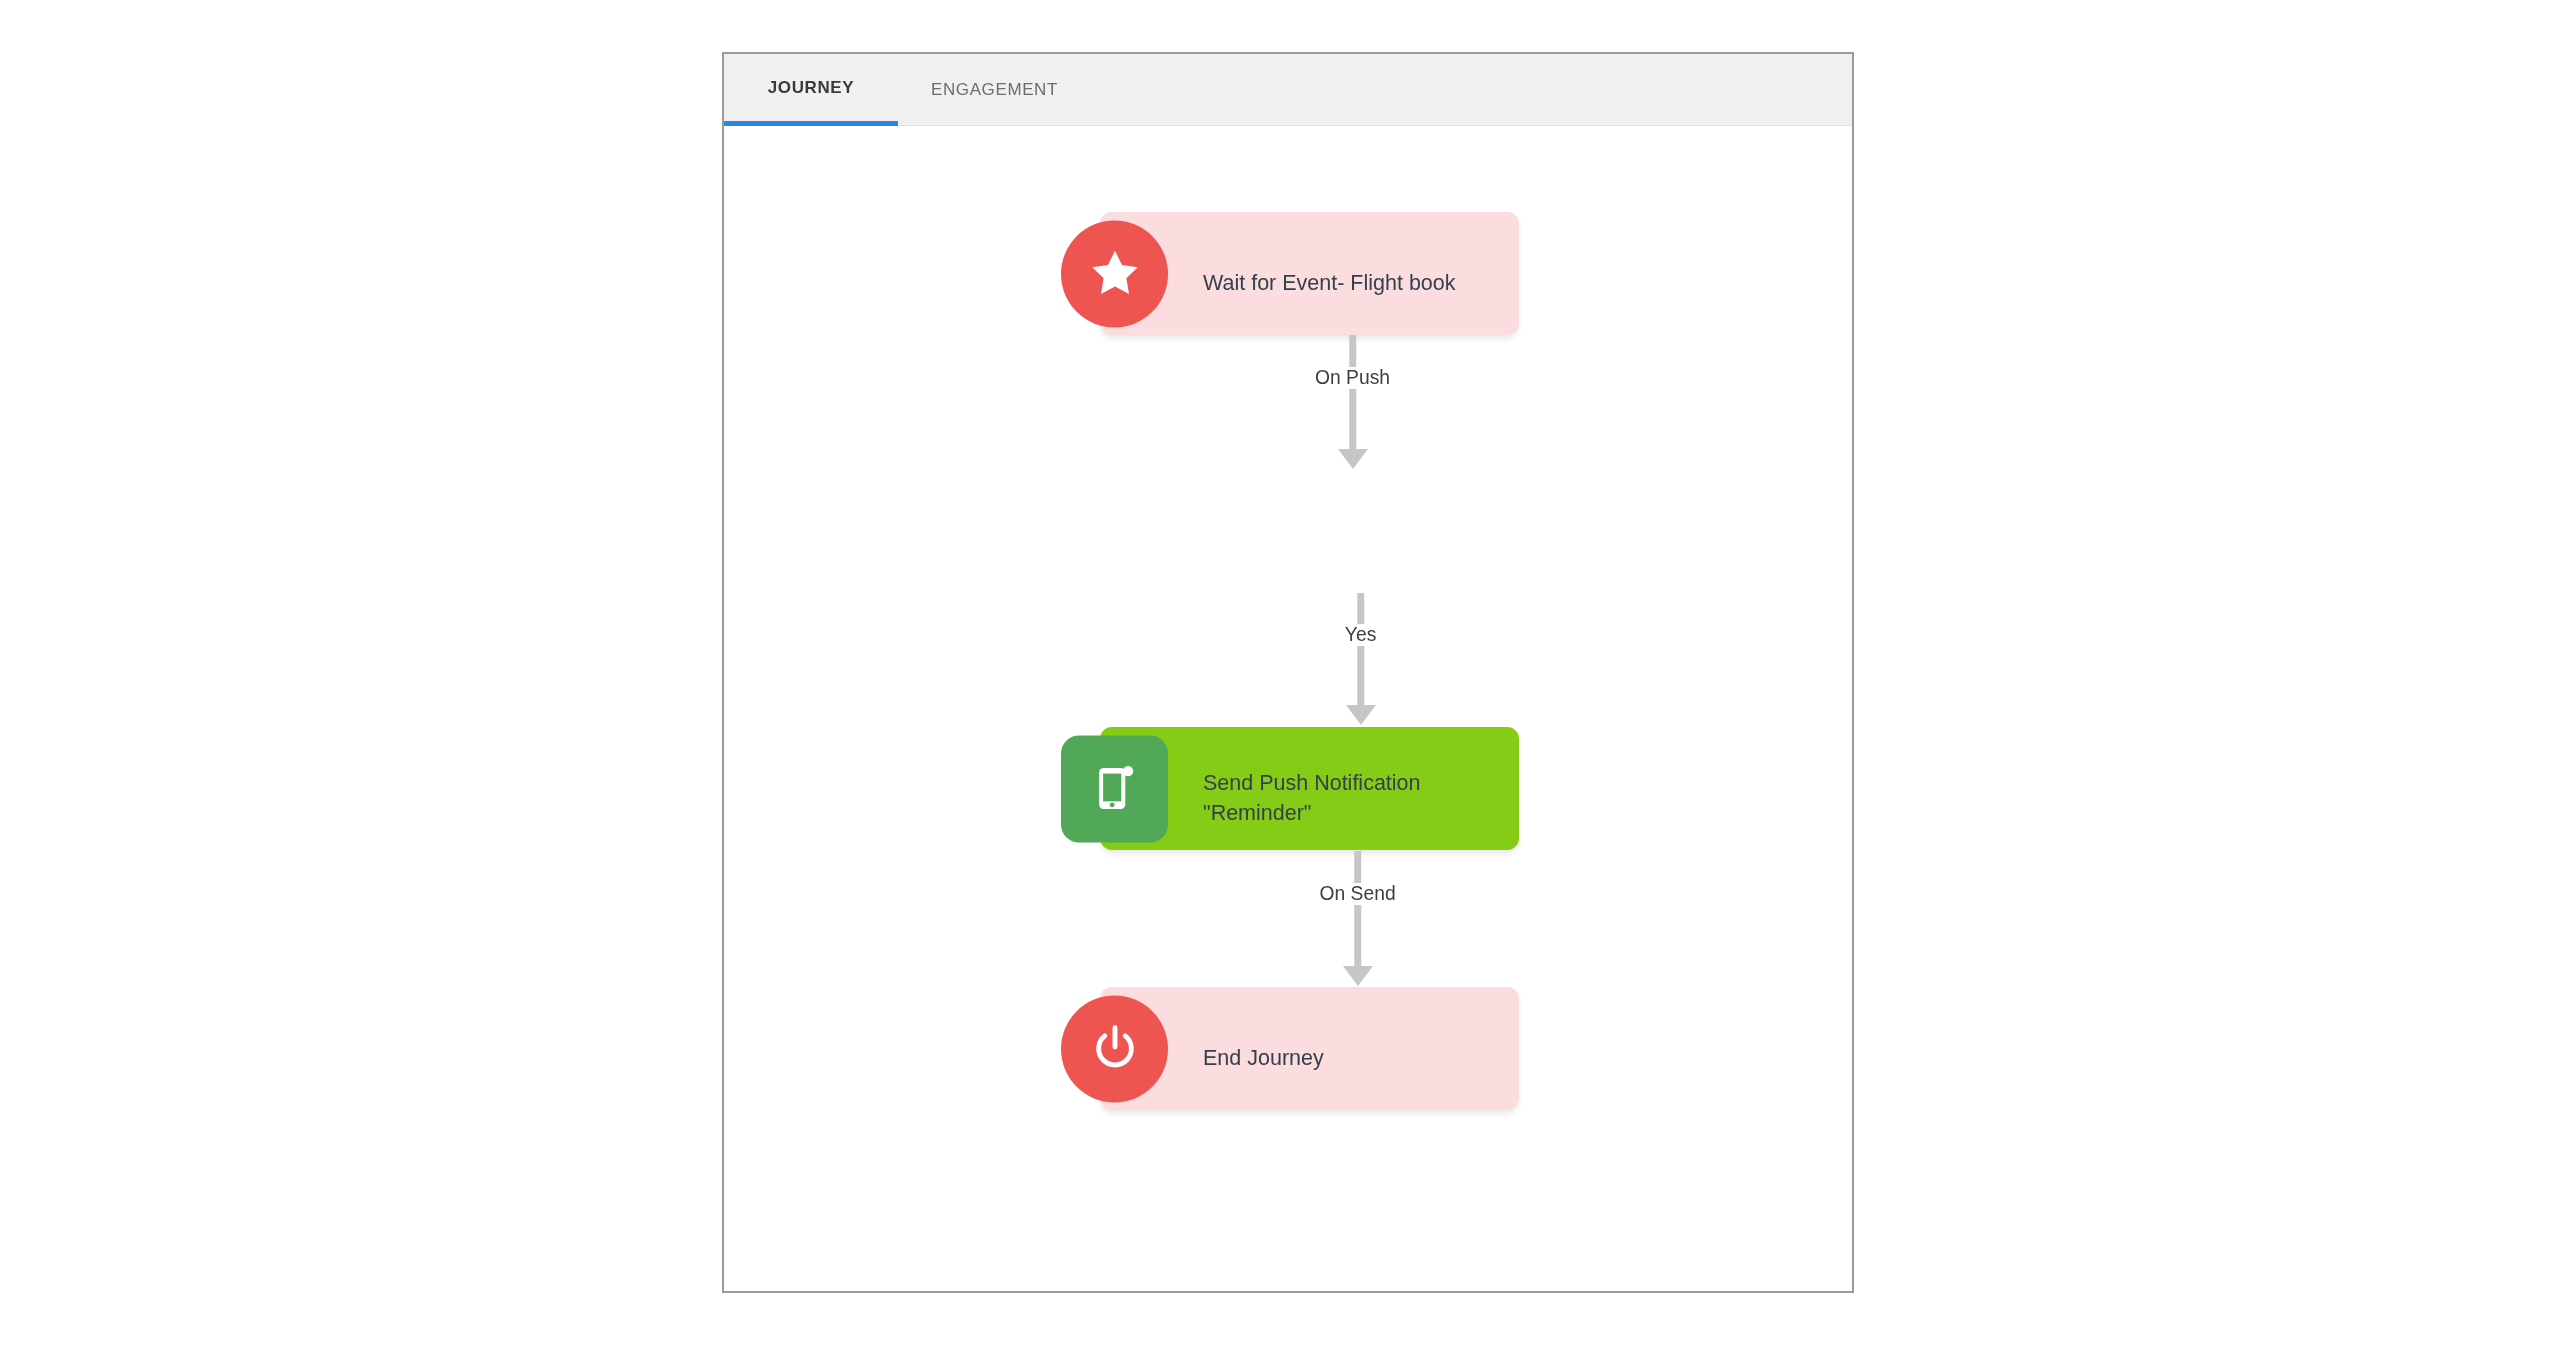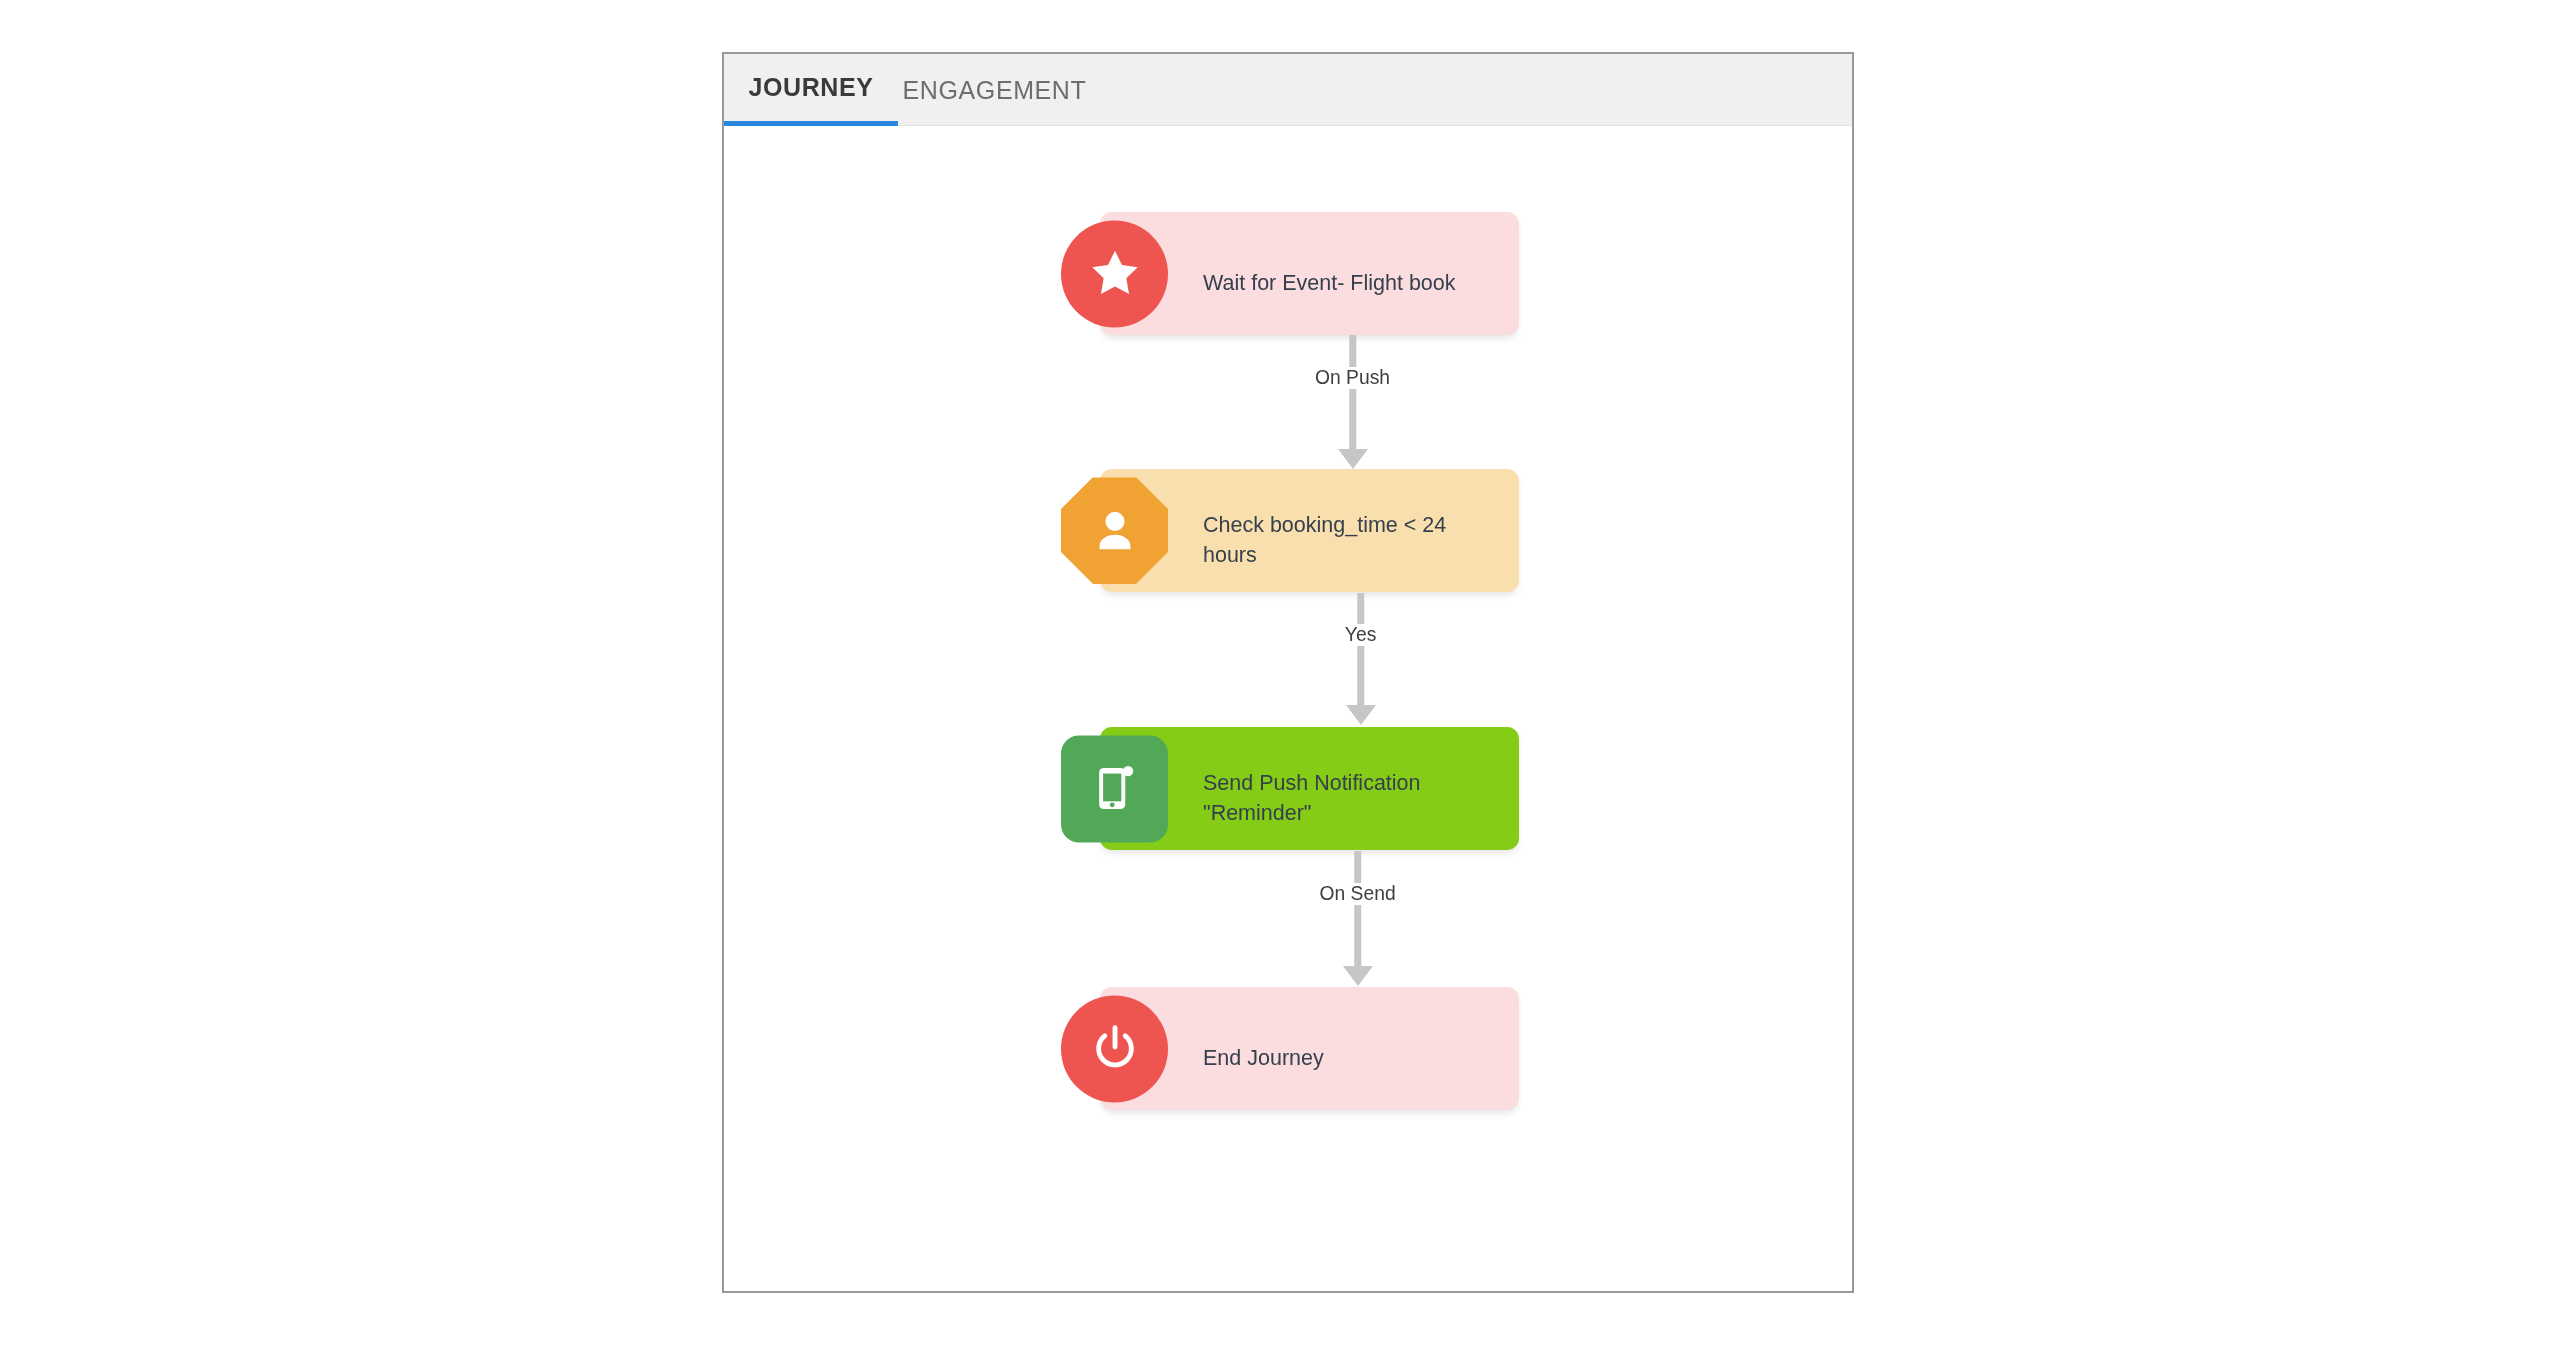--- a/index.html
+++ b/index.html
@@ -38,21 +38,21 @@
     border-bottom: 0.5px solid #e2e2e2;
     box-sizing: border-box;
   }
   .tab {
     position: absolute;
     top: 0;
     height: 72px;
     display: flex;
     align-items: center;
     justify-content: center;
-    font-size: 25px;
+    font-size: 17px;
     letter-spacing: 0.6px;
     color: #6d6d6d;
     cursor: pointer;
     box-sizing: border-box;
   }
   .tab.active {
     color: #3a3a3a;
     font-weight: 600;
     border-bottom: 5.9px solid #2a86e0;
   }
@@ -168,28 +168,20 @@
       </div>
       <div class="node-label">Wait for Event- Flight book</div>
     </div>
 
     <div class="edge" style="left:628px; top:209px; height:134px;">
       <div class="edge-line" style="top:0; height:114px;"></div>
       <div class="edge-head" style="top:114px;"></div>
       <div class="edge-label" style="top:32px;">On Push</div>
     </div>
 
-    <div class="node orange" id="node-2" style="left:376px; top:343px; width:419px; height:123px;">
-      <div class="badge octagon orange">
-        <svg width="56" height="56" viewBox="0 0 24 24" aria-hidden="true">
-          <path fill="#ffffff" d="M12 12.2a4.1 4.1 0 1 0 0-8.2 4.1 4.1 0 0 0 0 8.2zm0 1.6c-3.6 0-6.6 2.1-6.6 4.7V20h13.2v-1.5c0-2.6-3-4.7-6.6-4.7z"></path>
-        </svg>
-      </div>
-      <div class="node-label">Check booking_time &lt; 24 hours</div>
-    </div>
 
     <div class="edge" style="left:636px; top:467px; height:131px;">
       <div class="edge-line" style="top:0; height:112px;"></div>
       <div class="edge-head" style="top:112px;"></div>
       <div class="edge-label" style="top:31px;">Yes</div>
     </div>
 
     <div class="node green" id="node-3" style="left:376px; top:601px; width:419px; height:123px;">
       <div class="badge rounded green">
         <svg width="56" height="56" viewBox="0 0 24 24" aria-hidden="true">

